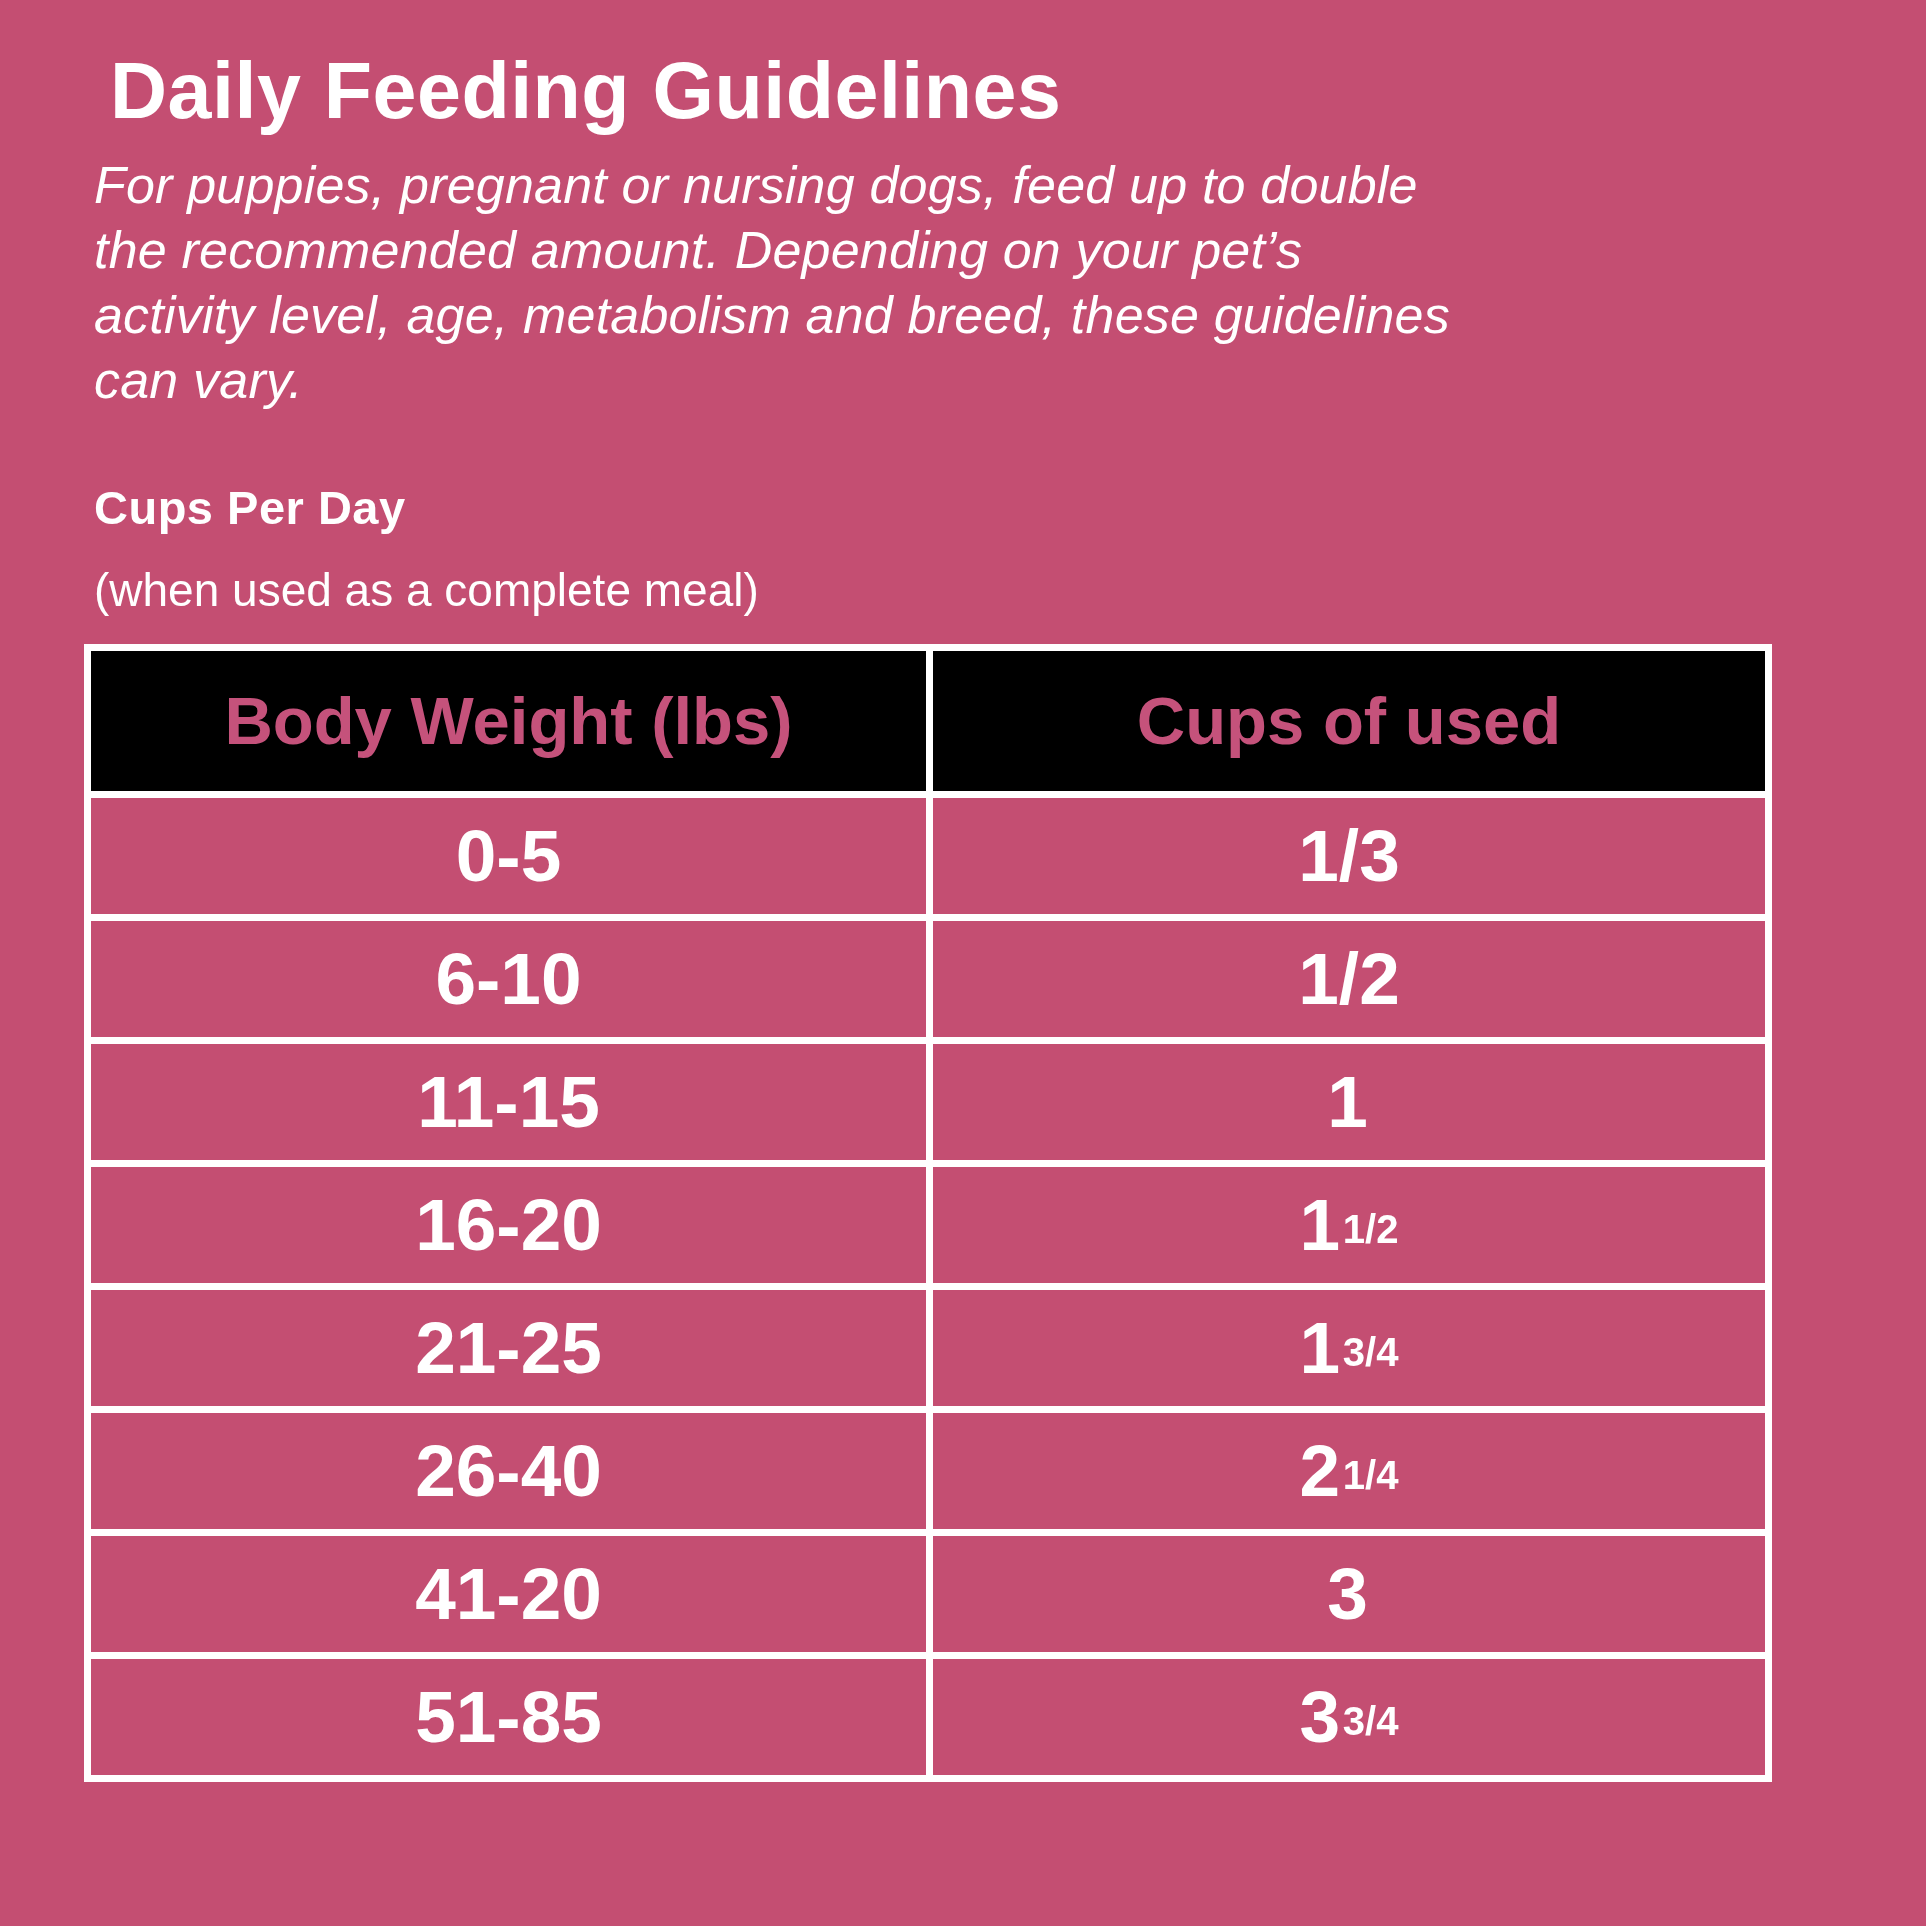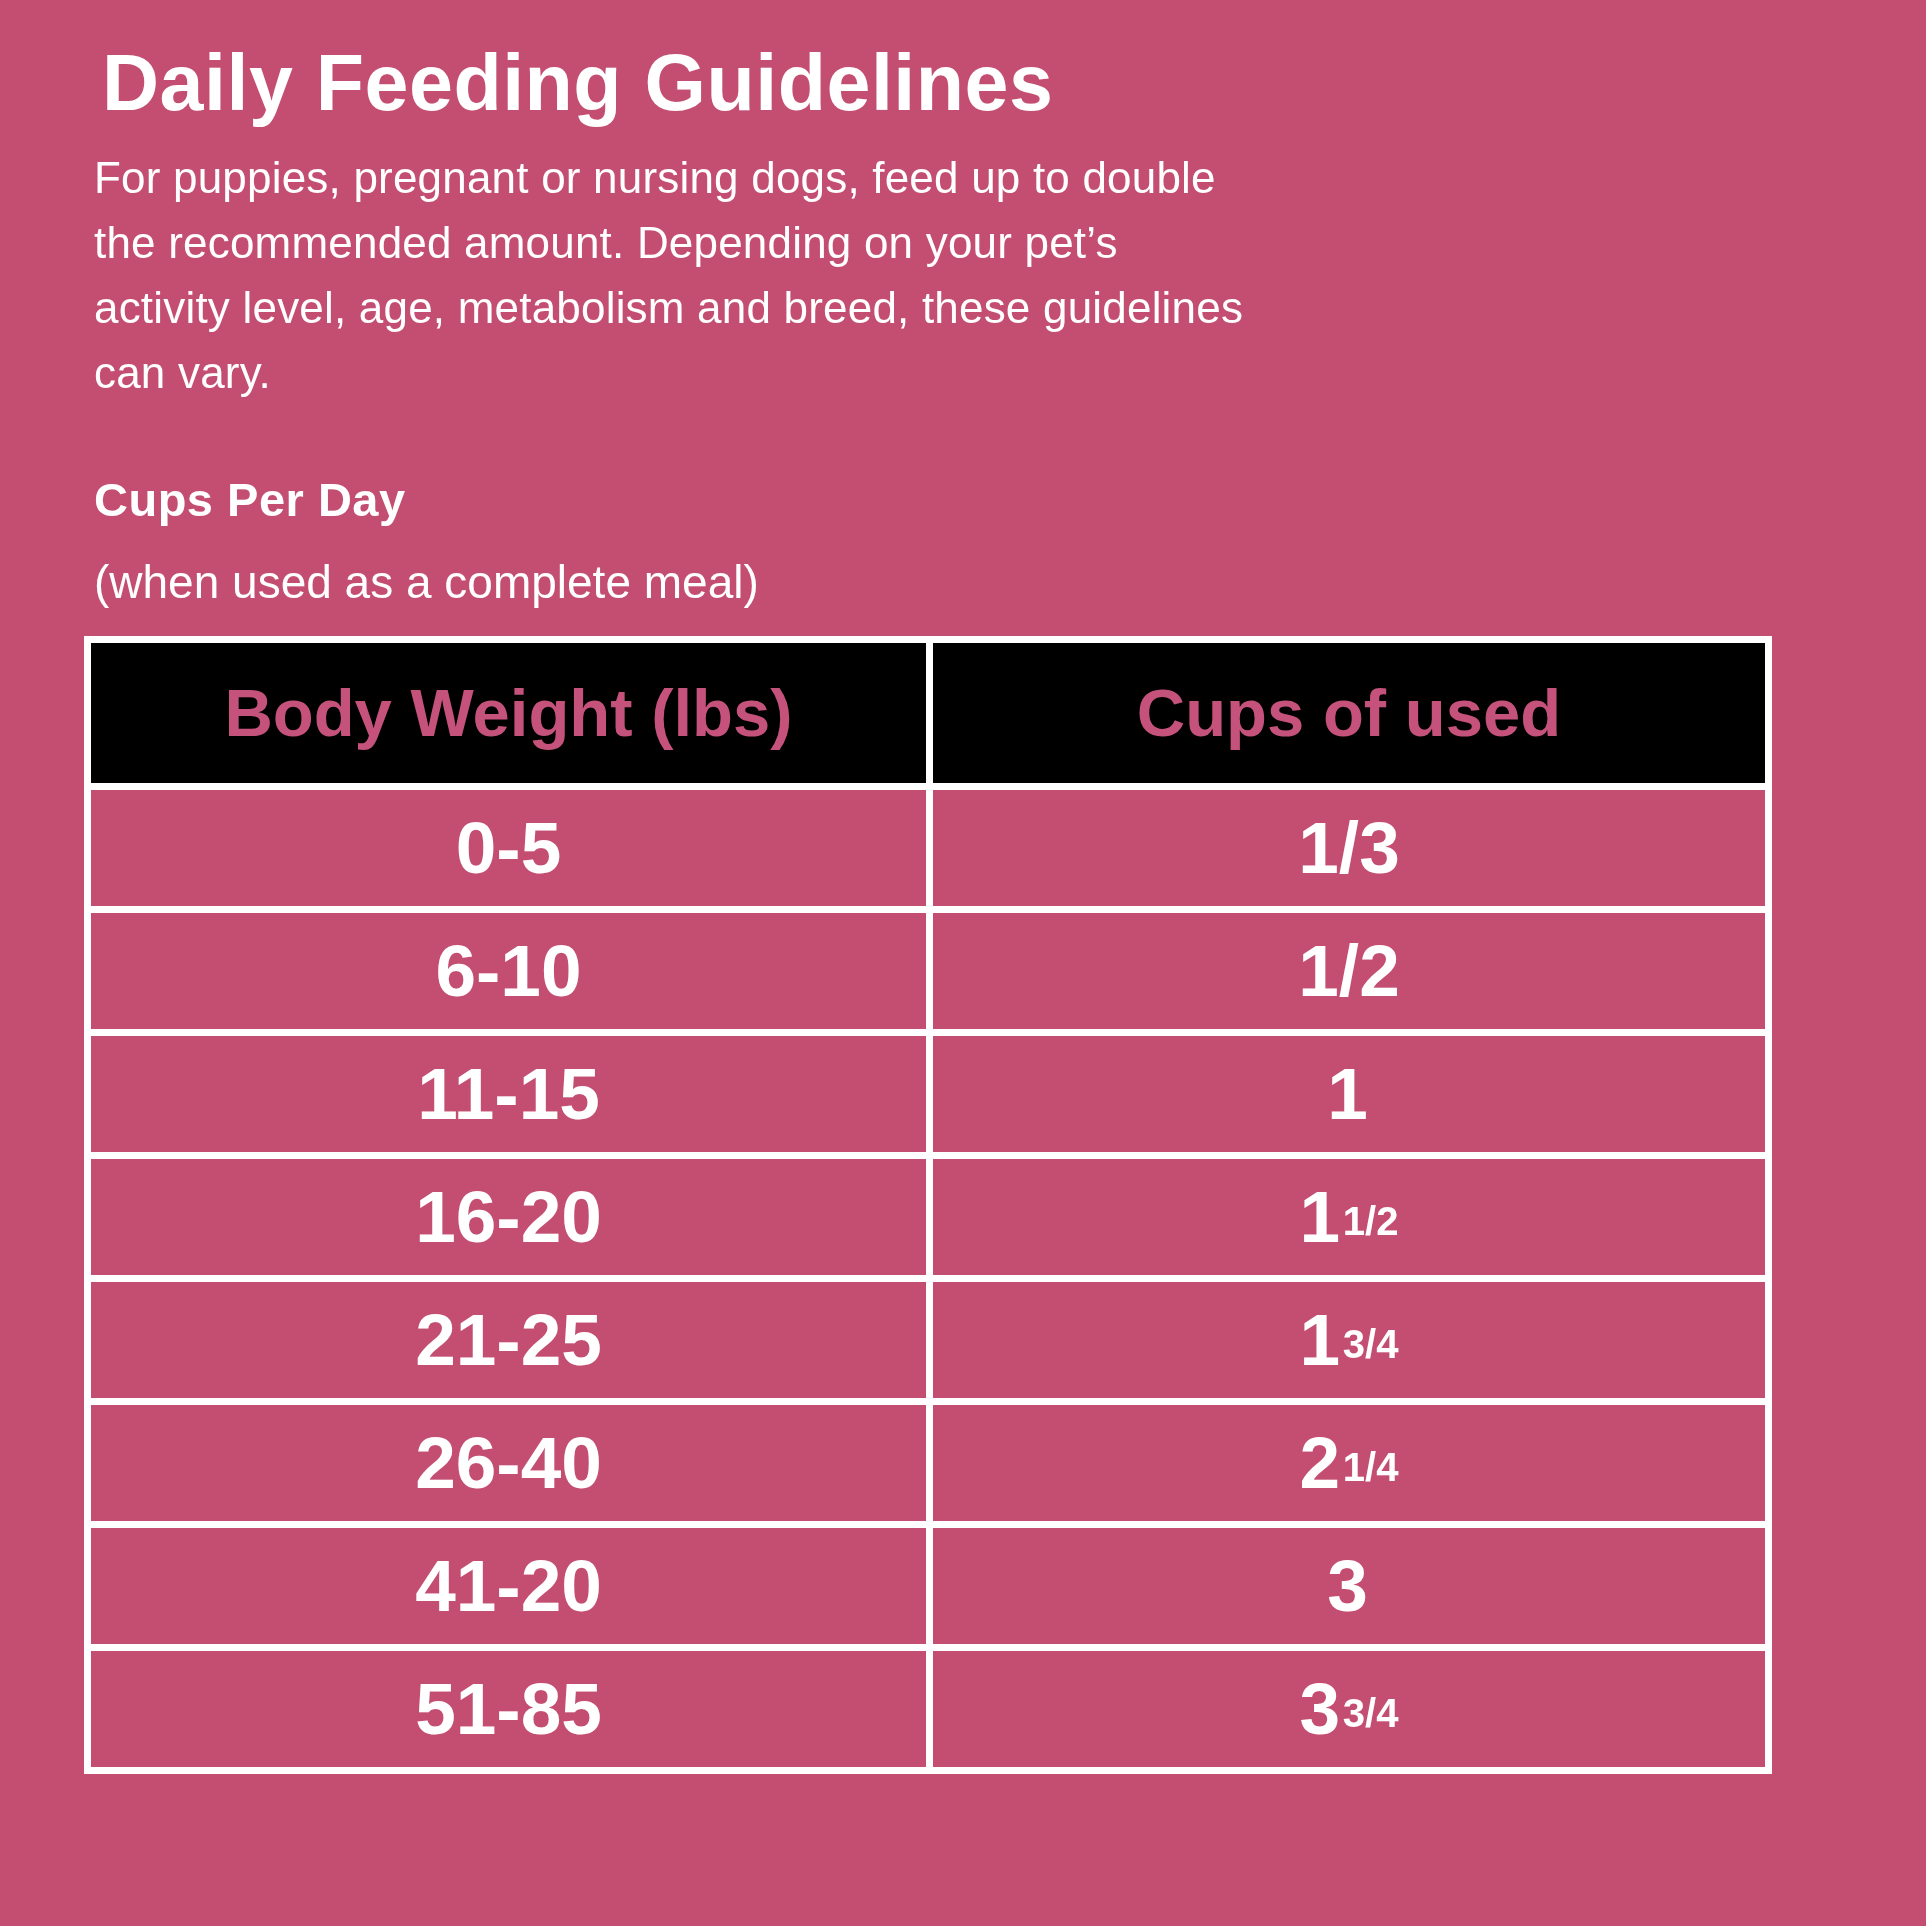--- a/index.html
+++ b/index.html
@@ -21,31 +21,32 @@
     font-family: "Liberation Sans", "DejaVu Sans", sans-serif;
     overflow: hidden;
   }
   .content {
     padding: 30px 94px 0 94px;
   }
   .page-title {
     font-size: 79px;
     font-weight: 700;
     line-height: 1.15;
-    margin: 8px;
+    margin: 16px;
     letter-spacing: 0.5px;
   }
   .intro {
     margin-top: 16px;
   }
   .intro-line {
-    font-size: 44px;
+    font-size: 52px;
     font-weight: 400;
     line-height: 65px;
     letter-spacing: 0.2px;
+    font-style: italic;
   }
   .cups-heading {
     margin-top: 55px;
     font-size: 47px;
     font-weight: 700;
     line-height: 79px;
     letter-spacing: 0.5px;
   }
   .cups-subheading {
     margin-top: 16px;

